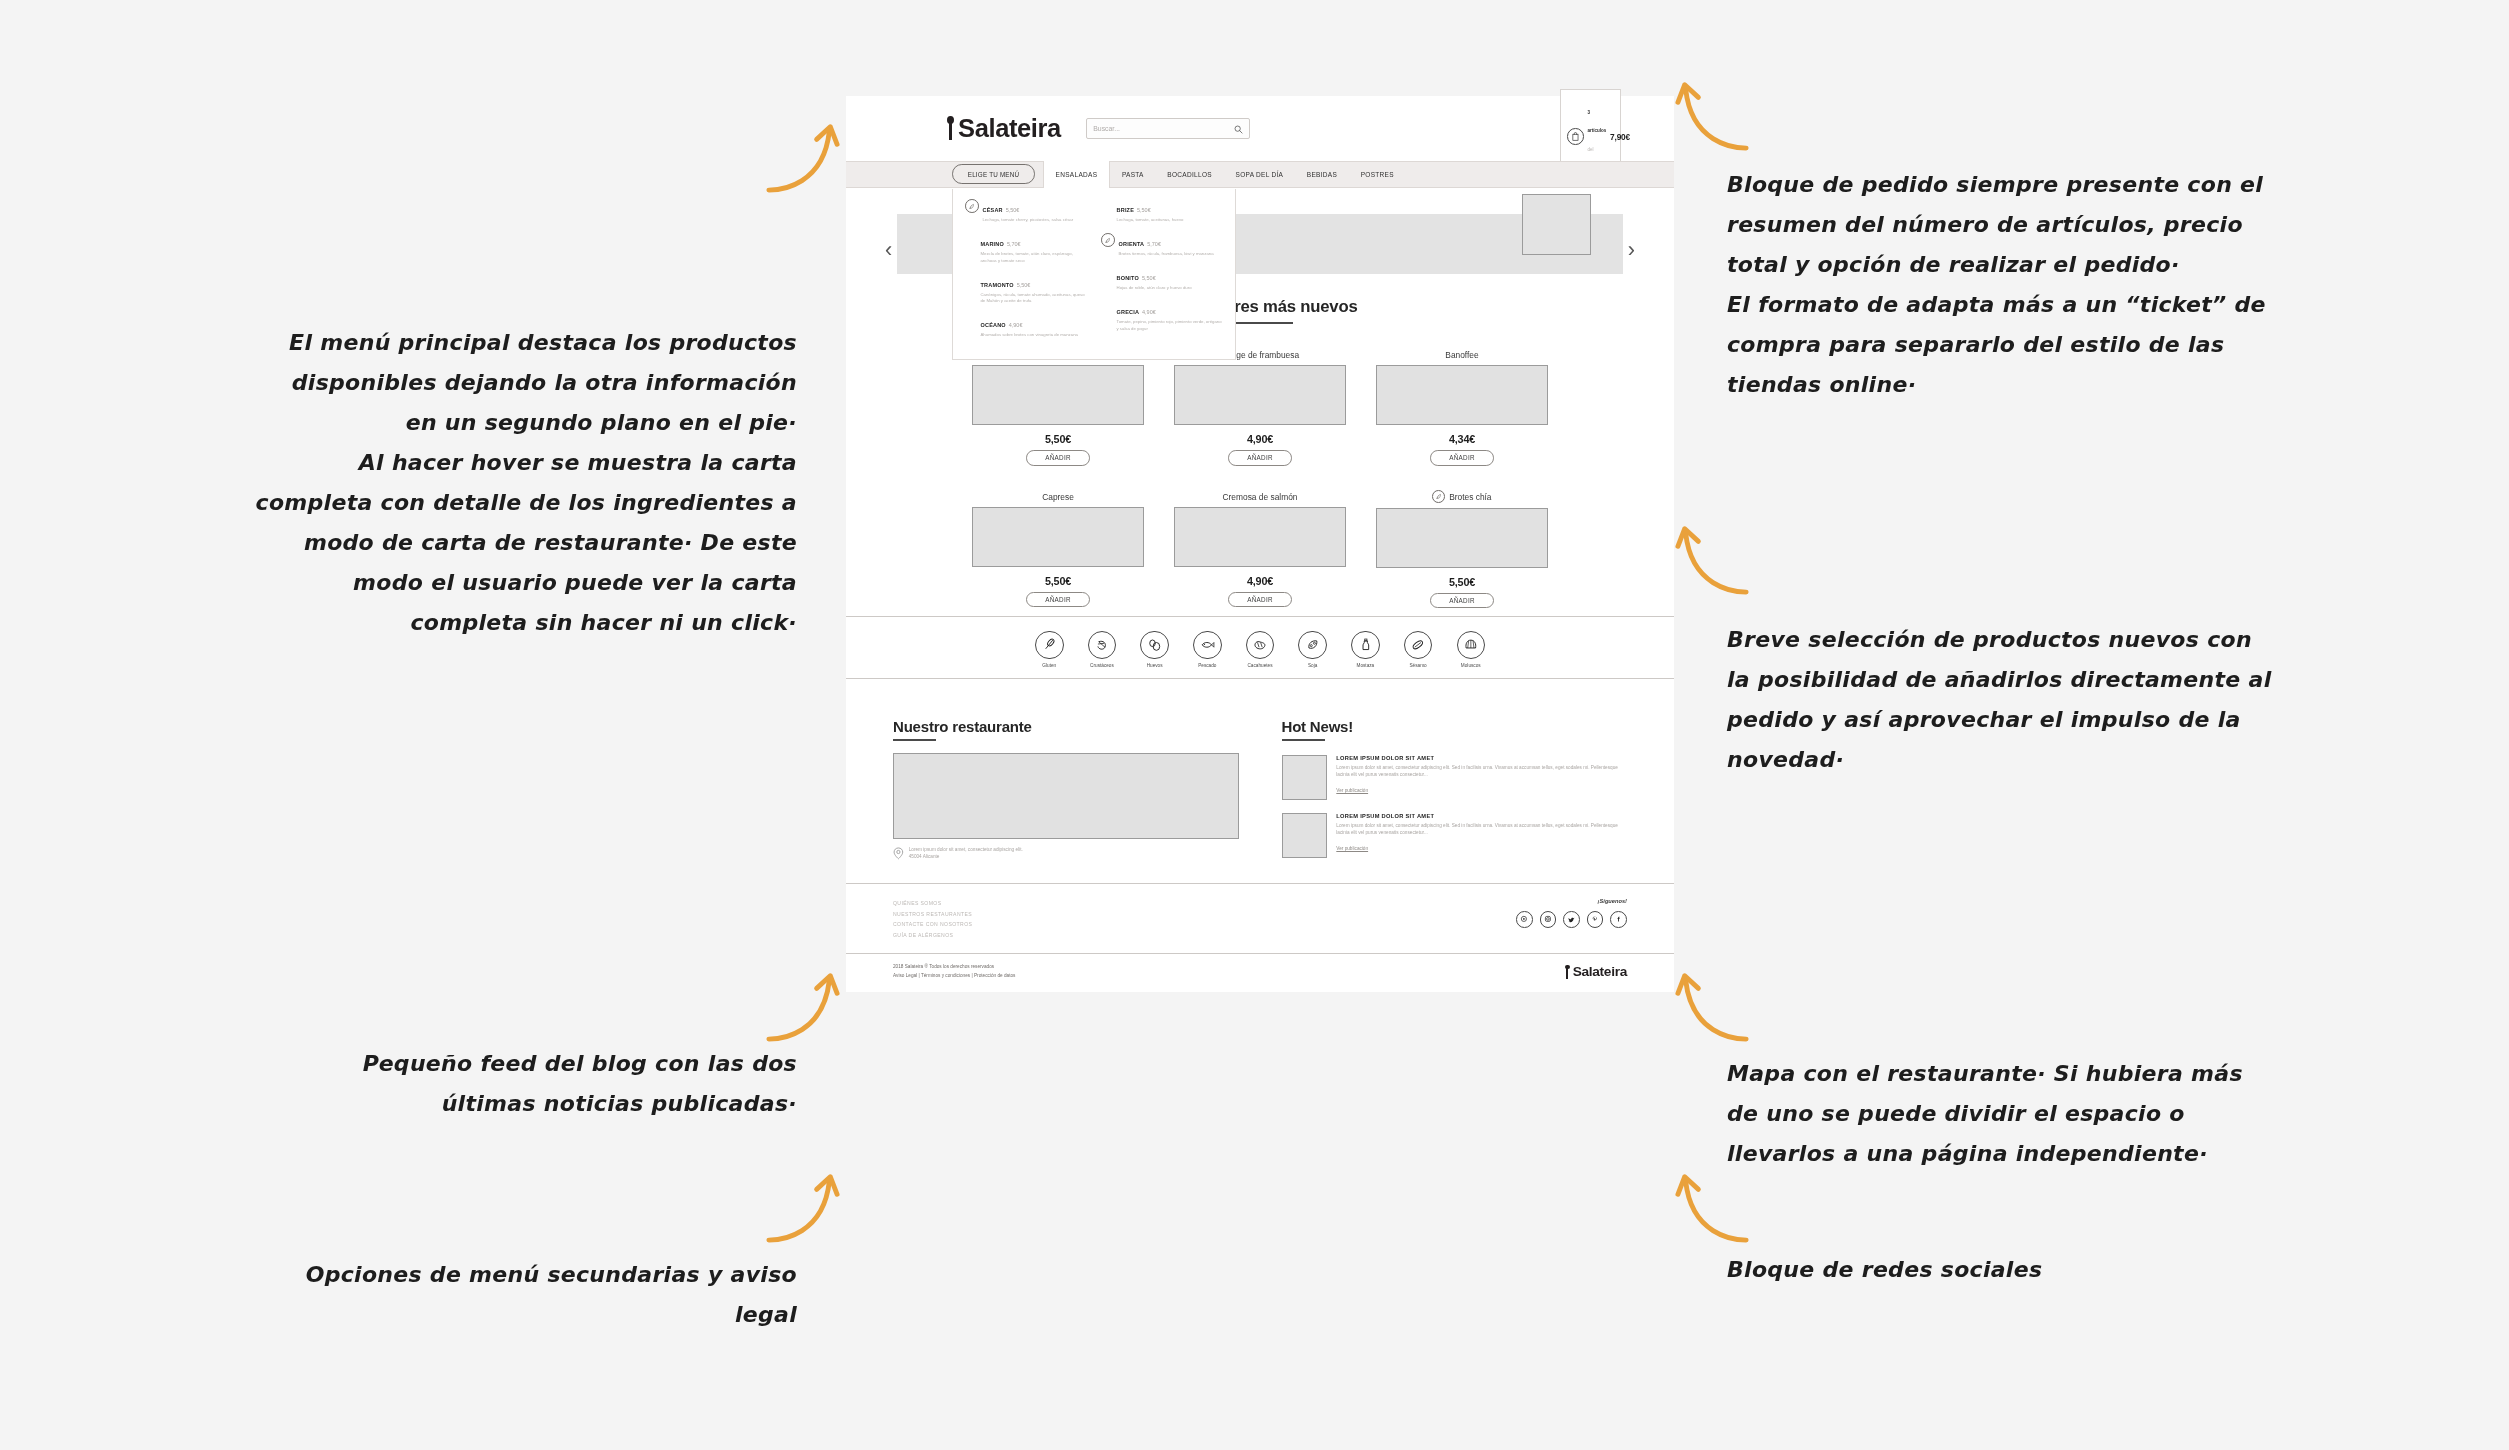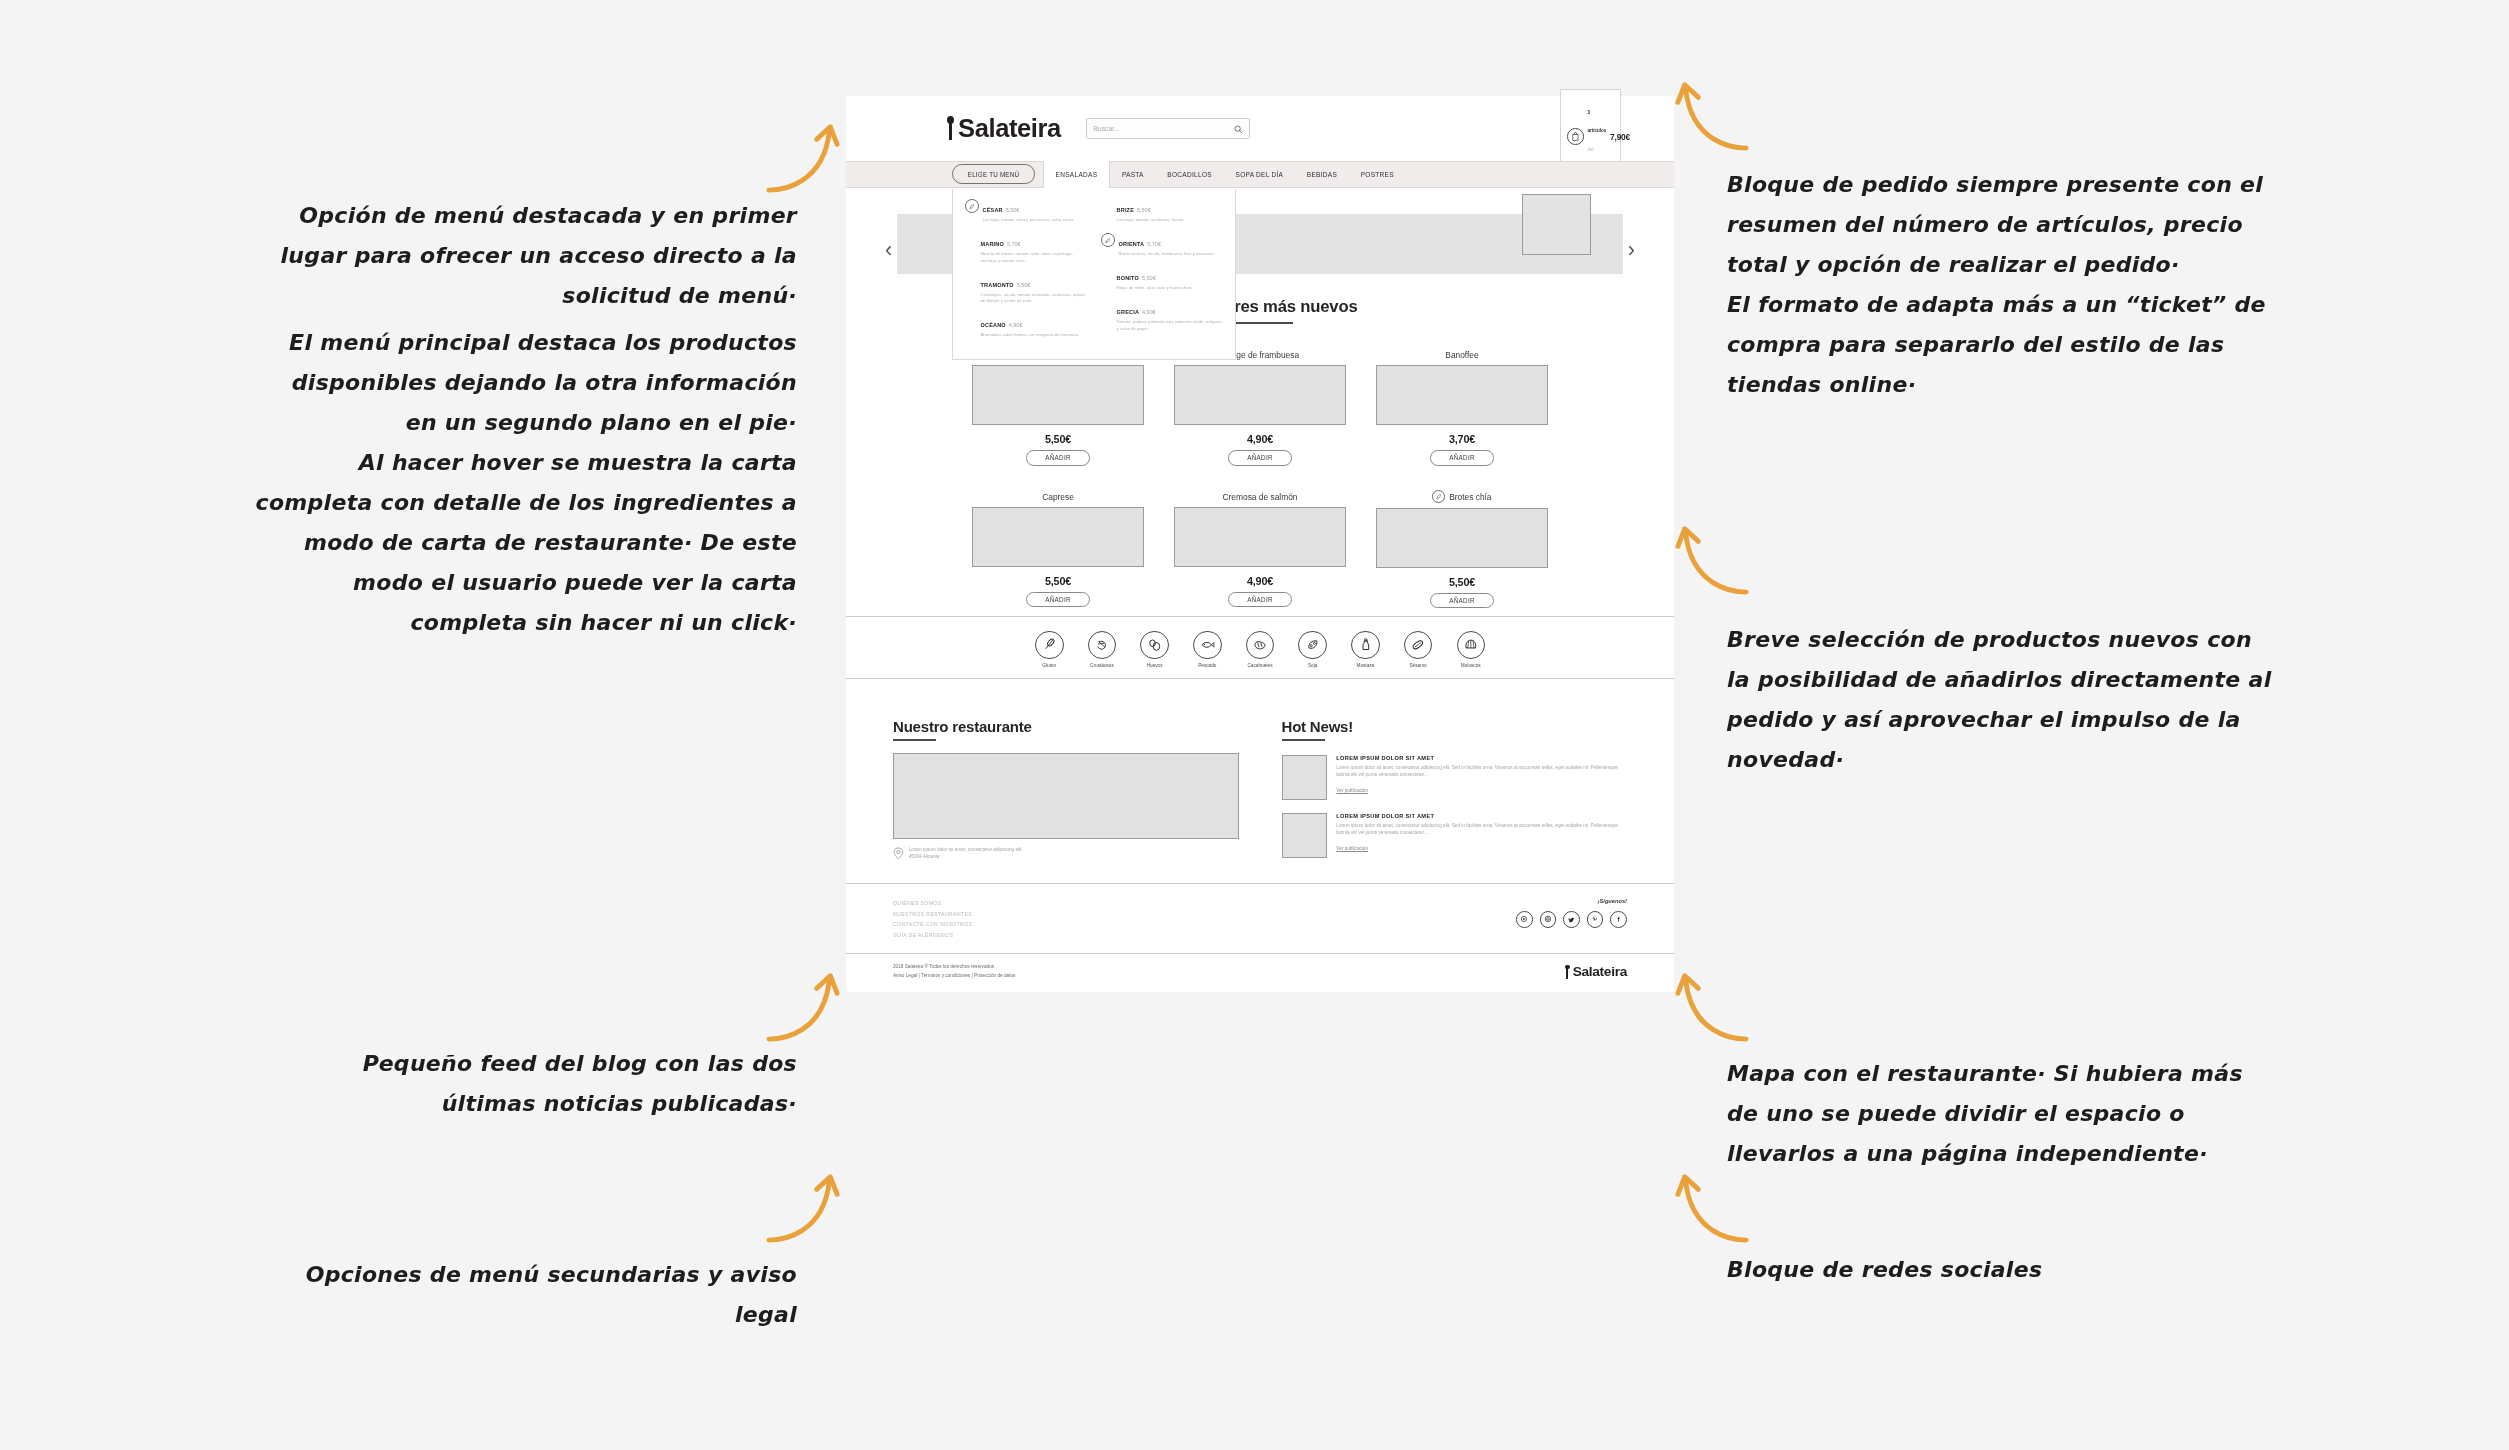--- a/index.html
+++ b/index.html
@@ -231,21 +231,20 @@
   .legal-logo .word{font-size:13.7px;font-weight:bold;color:#231f20;letter-spacing:-0.3px;}
   .legal-logo .spoon{position:relative;width:5.9px;height:14.7px;display:inline-block;}
   .legal-logo .spoon:before{content:"";position:absolute;left:0;top:0;width:4.9px;height:4.9px;border-radius:50%;background:#231f20;}
   .legal-logo .spoon:after{content:"";position:absolute;left:1.6px;top:3.9px;width:2px;height:10.8px;background:#231f20;}
 </style>
 </head>
 <body>
 
 <div class="stage">
 
-  <div class="note right" style="left:263px;top:196px;width:534px;">Opción de menú destacada y en primer lugar para ofrecer un acceso directo a la solicitud de menú·</div>
 
   <div class="note right" style="left:263px;top:1044px;width:534px;">Pequeño feed del blog con las dos últimas noticias publicadas·</div>
 
   <div class="note right" style="left:253px;top:323px;width:544px;">El menú principal destaca los productos disponibles dejando la otra información en un segundo plano en el pie·
 Al hacer hover se muestra la carta completa con detalle de los ingredientes a modo de carta de restaurante· De este modo el usuario puede ver la carta completa sin hacer ni un click·</div>
 
   <div class="note right" style="left:253px;top:1255px;width:544px;">Opciones de menú secundarias y aviso legal</div>
 
   <div class="note left" style="left:1727px;top:165px;width:549px;">Bloque de pedido siempre presente con el resumen del número de artículos, precio total y opción de realizar el pedido·
 El formato de adapta más a un “ticket” de compra para separarlo del estilo de las tiendas online·</div>
@@ -452,21 +451,21 @@
           </div>
           <div class="prod">
             <div class="prod-name">Nuage de frambuesa</div>
             <div class="prod-img"></div>
             <div class="prod-price">4,90€</div>
             <div class="prod-add">AÑADIR</div>
           </div>
           <div class="prod">
             <div class="prod-name">Banoffee</div>
             <div class="prod-img"></div>
-            <div class="prod-price">3,70€</div>
+            <div class="prod-price">4,34€</div>
             <div class="prod-add">AÑADIR</div>
           </div>
         </div>
 
         <div class="grid">
           <div class="prod">
             <div class="prod-name">Caprese</div>
             <div class="prod-img"></div>
             <div class="prod-price">5,50€</div>
             <div class="prod-add">AÑADIR</div>

